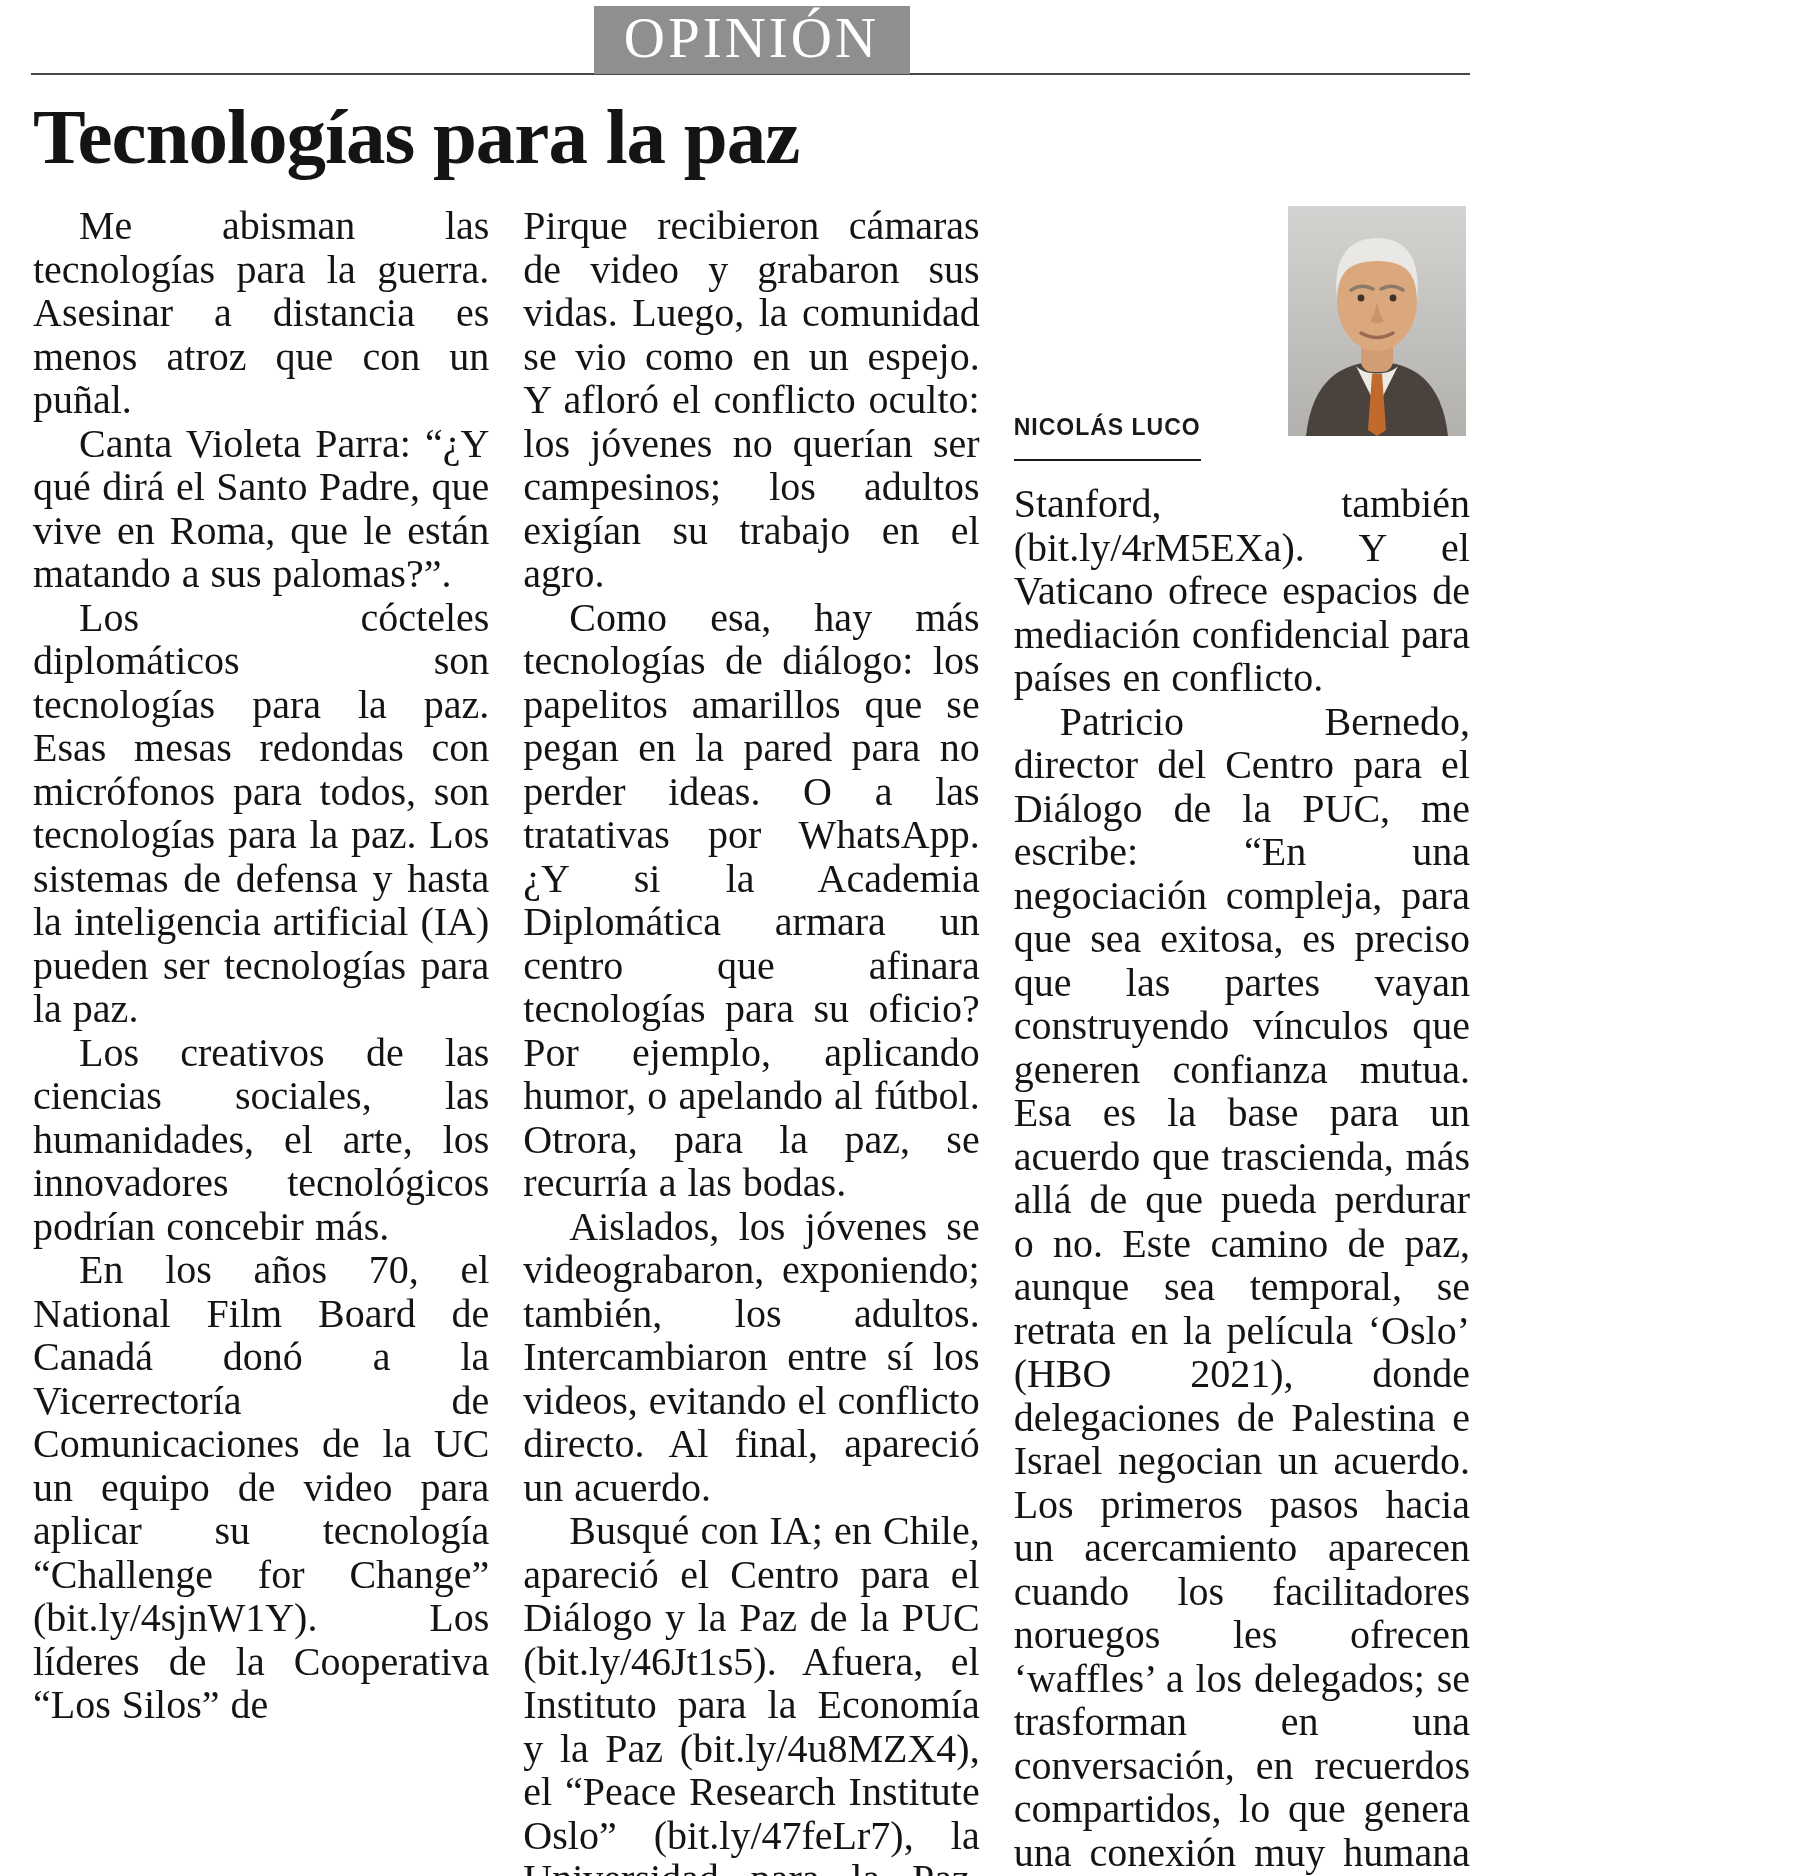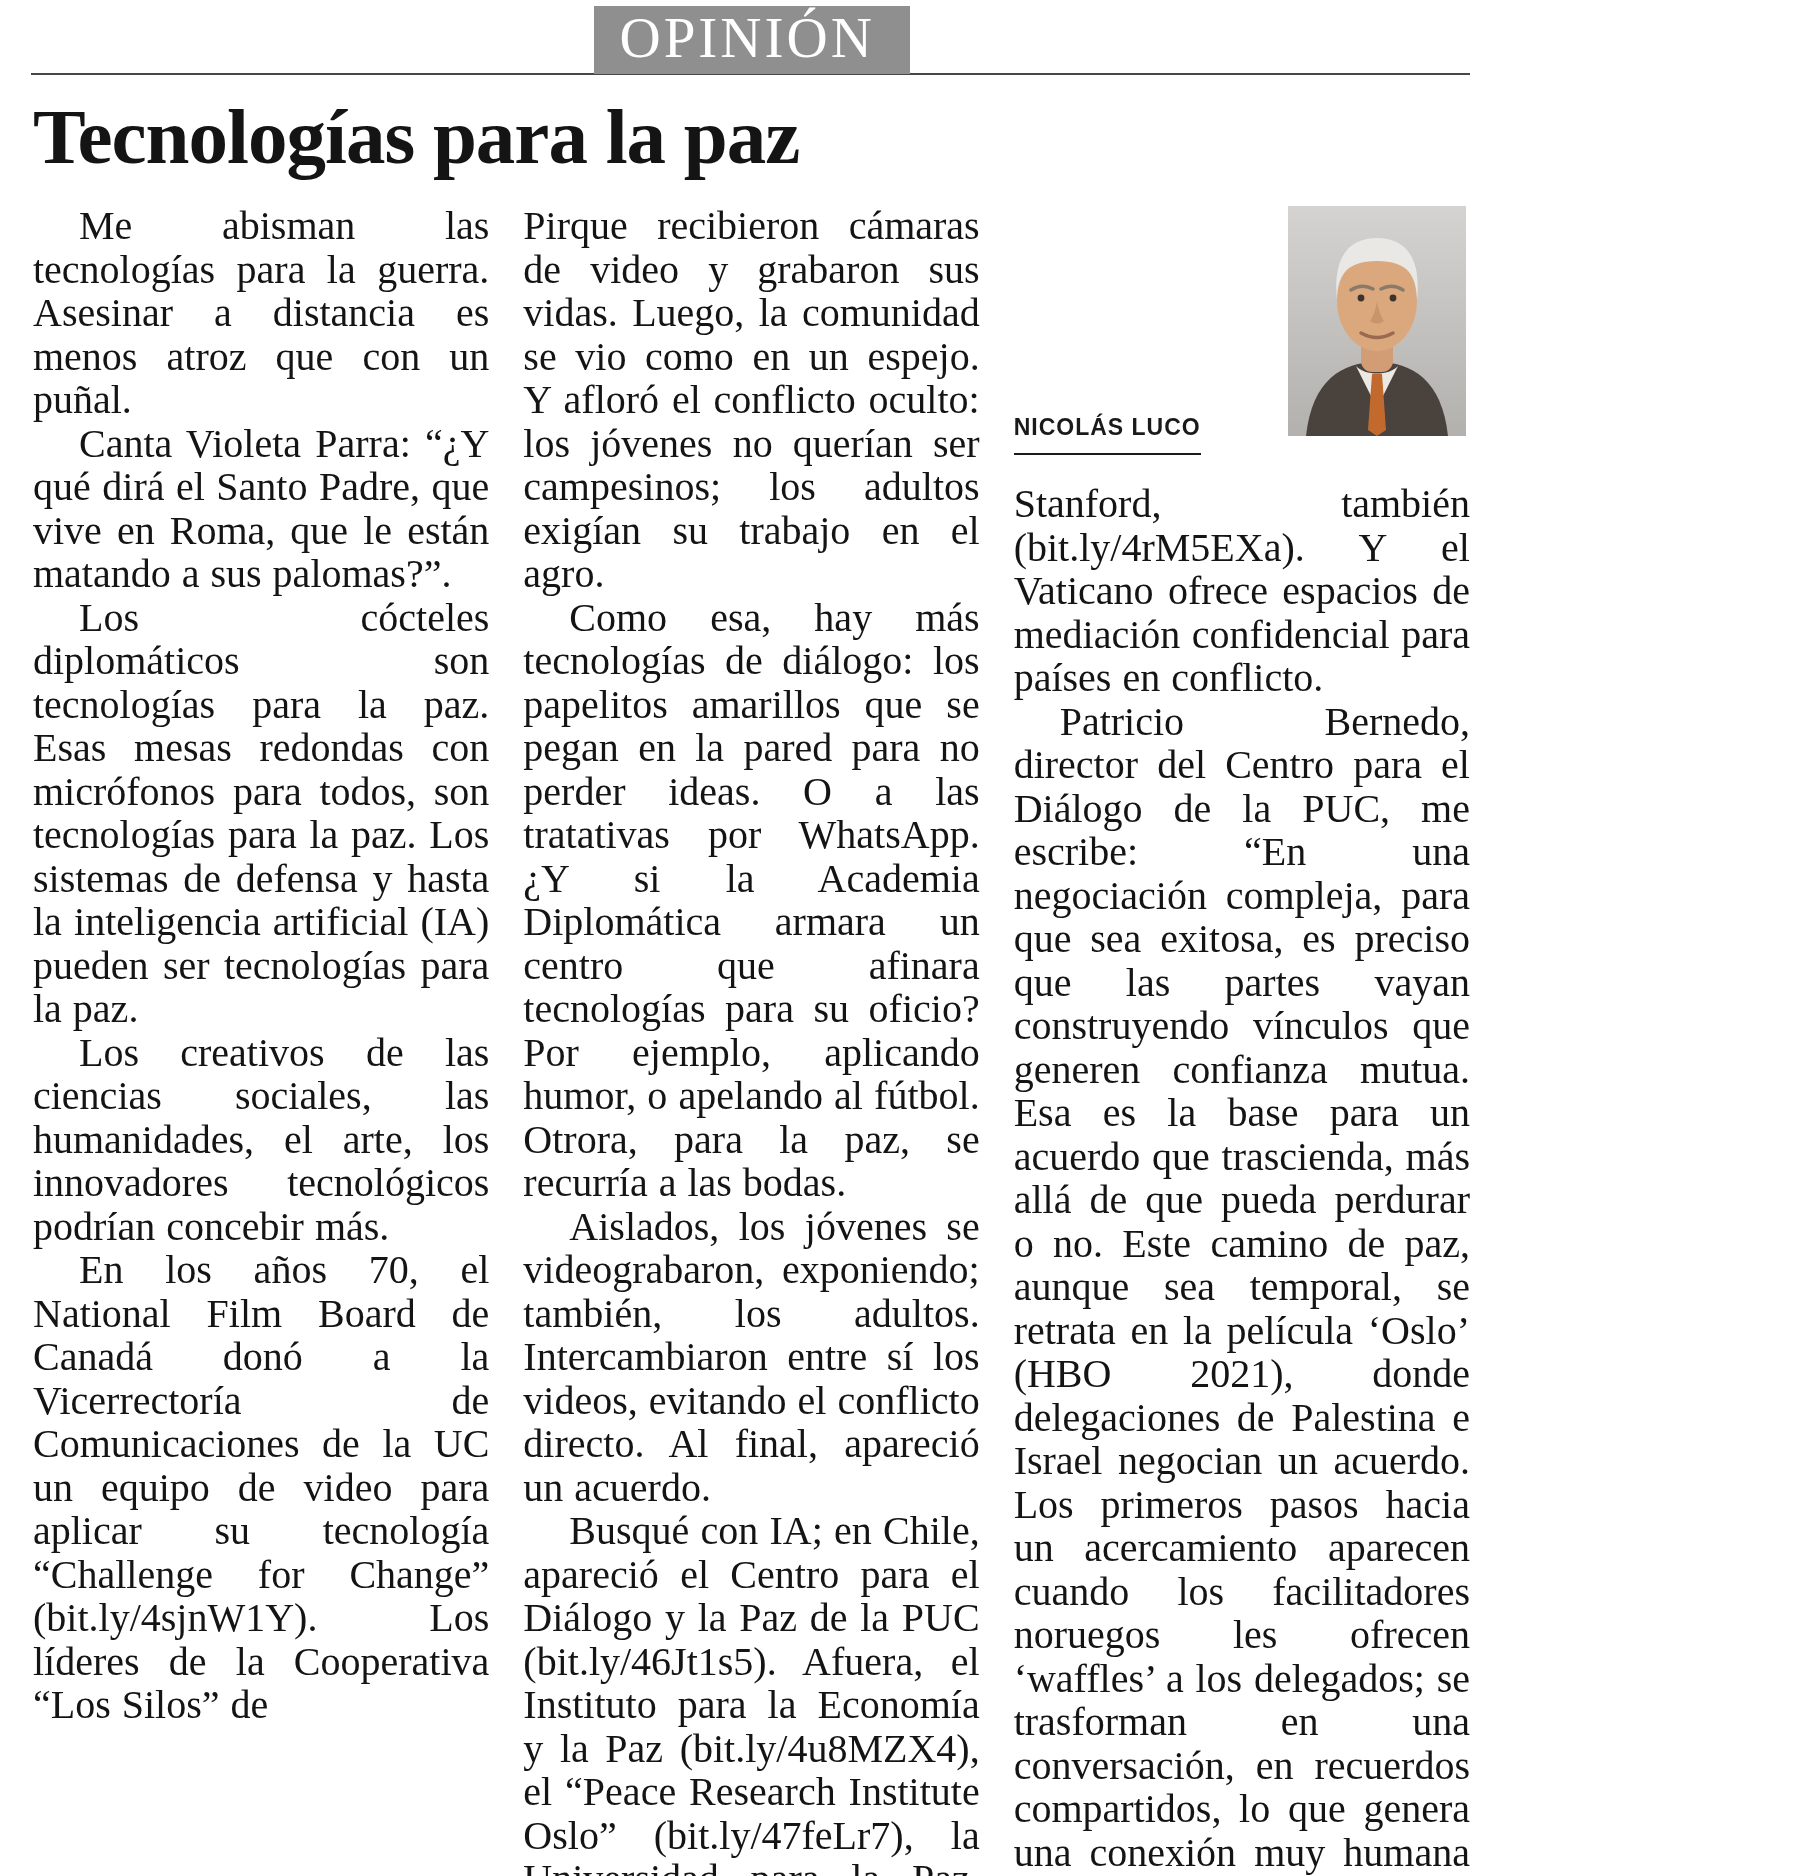--- a/index.html
+++ b/index.html
@@ -16,21 +16,21 @@
     color:var(--ink);
   }
   .sheet{width:1437px;margin-left:33px;position:relative;}
   
   .masthead{position:relative;height:78px;}
   .rule{position:absolute;left:-2px;right:0;top:73px;height:2px;background:var(--rule);}
   .section-box{
     position:absolute;top:6px;left:50%;transform:translateX(-50%);
     background:var(--header-bg);
     padding:2px 26px 6px 26px;
-    min-width:316px;text-align:left;
+    min-width:316px;text-align:center;
   }
   .section-box span{
     font-family:"Liberation Serif", serif;
     font-size:57px;line-height:60px;
     color:#ffffff;letter-spacing:3px;
   }
   
   .headline{
     margin-top:18px;
     font-size:79px;line-height:82px;
@@ -52,21 +52,21 @@
   .portrait{
     position:absolute;top:2px;right:4px;
     width:178px;height:230px;display:block;
   }
   .byline{
     position:absolute;left:0;top:210px;
     font-family:"Liberation Sans", sans-serif;
     font-weight:700;font-size:23px;letter-spacing:1px;
     color:#1a1a1a;
     border-bottom:2px solid #1a1a1a;
-    padding-bottom:12px;
+    padding-bottom:18px;
     display:inline-block;
   }
 </style>
 </head>
 <body>
 
 <div class="sheet">
 
   <header class="masthead">
     <div class="rule"></div>

